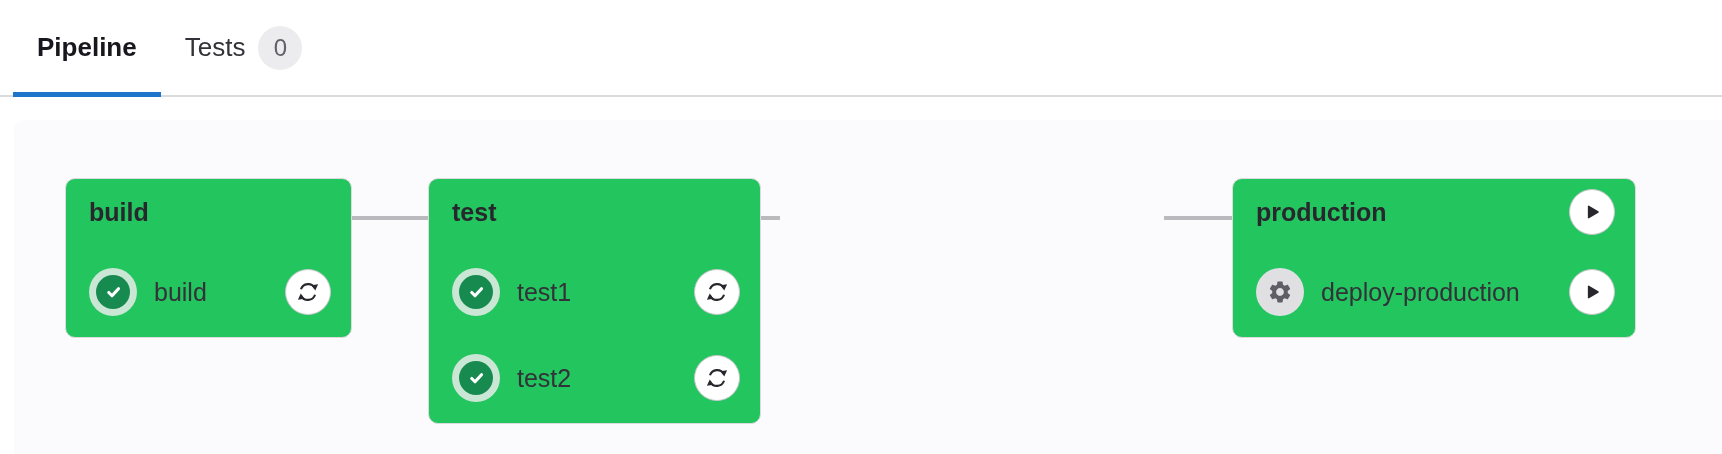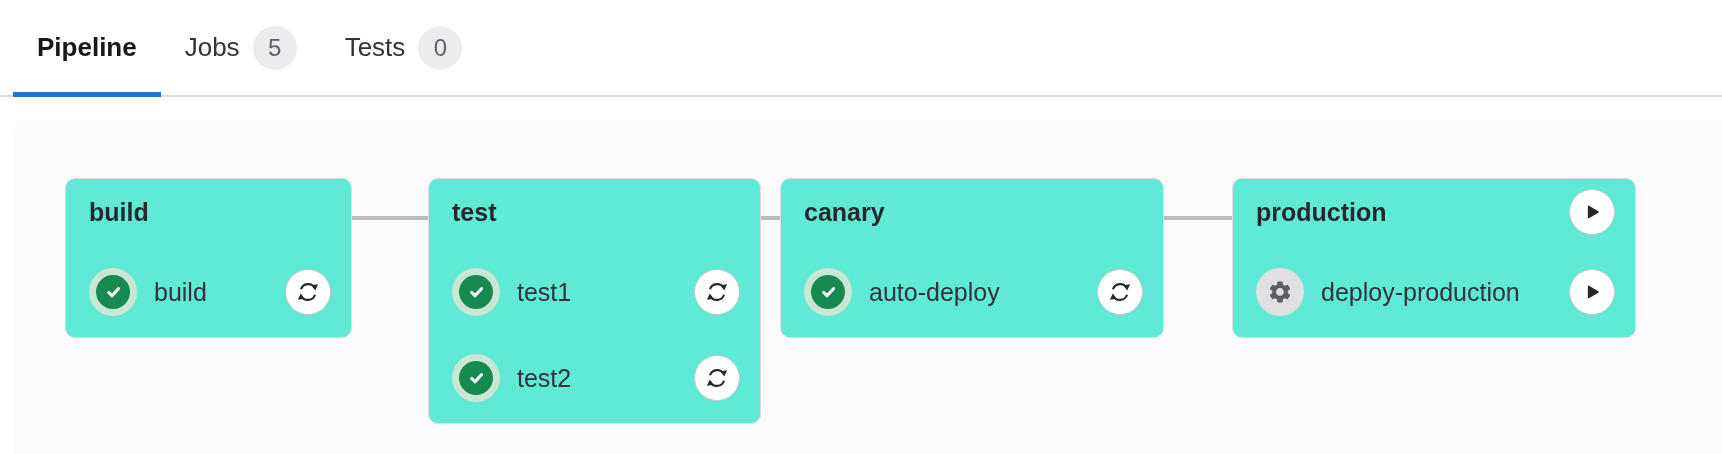--- a/index.html
+++ b/index.html
@@ -41,21 +41,21 @@
   
   .panel{
     position:absolute;left:14px;top:120px;right:0;bottom:-20px;
     background:#fbfafd;border-radius:10px 0 0 0;
   }
   .connector{position:absolute;top:96px;height:4px;background:#bababe;}
 
   
   .stage{
     position:absolute;top:58px;
-    background:#5eead4;
+    background:#22c55e;
     border:1.5px solid #dcdcde;border-radius:10px;
     box-sizing:border-box;
     padding:16px 20px 21px 23px;
   }
   .stage-title-row{display:flex;align-items:center;justify-content:space-between;height:34px;}
   .stage-title{margin:0;font-size:25px;line-height:34px;font-weight:bold;color:#28272d;}
   .jobs{margin-top:39px;display:flex;flex-direction:column;gap:38px;}
   .job{display:flex;align-items:center;height:48px;}
 
   .status{
@@ -101,24 +101,20 @@
       <path fill="#5f5e66" d="M19.14 12.94c.04-.3.06-.61.06-.94 0-.32-.02-.64-.07-.94l2.03-1.58c.18-.14.23-.41.12-.61l-1.92-3.32c-.12-.22-.37-.29-.59-.22l-2.39.96c-.5-.38-1.03-.7-1.62-.94l-.36-2.54c-.04-.24-.24-.41-.48-.41h-3.84c-.24 0-.43.17-.47.41l-.36 2.54c-.59.24-1.13.57-1.62.94l-2.39-.96c-.22-.08-.47 0-.59.22L2.74 8.87c-.12.21-.08.47.12.61l2.03 1.58c-.05.3-.09.63-.09.94s.02.64.07.94l-2.03 1.58c-.18.14-.23.41-.12.61l1.92 3.32c.12.22.37.29.59.22l2.39-.96c.5.38 1.03.7 1.62.94l.36 2.54c.05.24.24.41.48.41h3.84c.24 0 .44-.17.47-.41l.36-2.54c.59-.24 1.13-.56 1.62-.94l2.39.96c.22.08.47 0 .59-.22l1.92-3.32c.12-.22.07-.47-.12-.61l-2.01-1.58zM12 15.6c-1.98 0-3.6-1.62-3.6-3.6s1.62-3.6 3.6-3.6 3.6 1.62 3.6 3.6-1.62 3.6-3.6 3.6z"></path>
     </g>
   </defs>
 </svg>
 
 <div id="screen">
 
   <div class="tabbar">
     <div class="tab active">
       <span>Pipeline</span>
-    </div>
-    <div class="tab">
-      <span>Jobs</span>
-      <span class="badge">5</span>
     </div>
     <div class="tab">
       <span>Tests</span>
       <span class="badge">0</span>
     </div>
   </div>
 
   <div class="panel">
 
     <div class="connector" style="left:338px;width:76px"></div>
@@ -179,42 +175,20 @@
           <span class="job-name">test2</span>
           <button class="action-btn">
             <svg width="26" height="26" viewBox="0 0 24 24">
                 <use href="#i-retry"></use>
               </svg>
           </button>
         </div>
       </div>
     </div>
 
-    <div class="stage" style="left:766px;width:384px">
-      <div class="stage-title-row">
-        <h3 class="stage-title">canary</h3>
-      </div>
-      <div class="jobs">
-        <div class="job">
-          <span class="status success">
-            <span class="core">
-                <svg width="20" height="20" viewBox="0 0 16 16">
-                  <use href="#i-check"></use>
-                </svg>
-              </span>
-          </span>
-          <span class="job-name">auto-deploy</span>
-          <button class="action-btn">
-            <svg width="26" height="26" viewBox="0 0 24 24">
-                <use href="#i-retry"></use>
-              </svg>
-          </button>
-        </div>
-      </div>
-    </div>
 
     <div class="stage" style="left:1218px;width:404px">
       <div class="stage-title-row">
         <h3 class="stage-title">production</h3>
         <button class="action-btn">
           <svg width="24" height="24" viewBox="0 0 24 24">
               <use href="#i-play"></use>
             </svg>
         </button>
       </div>

